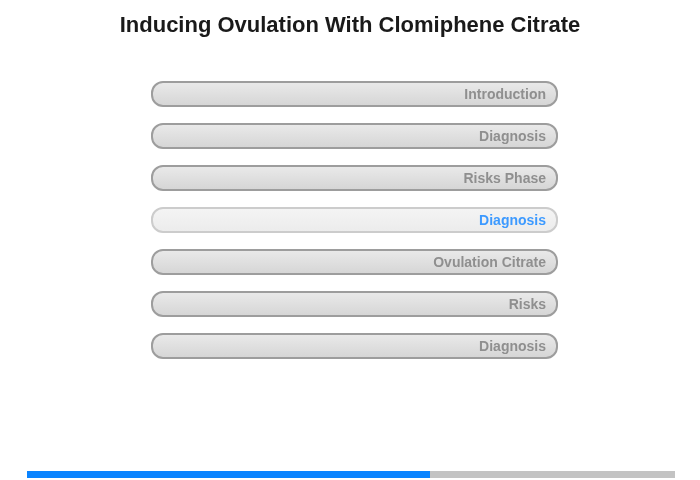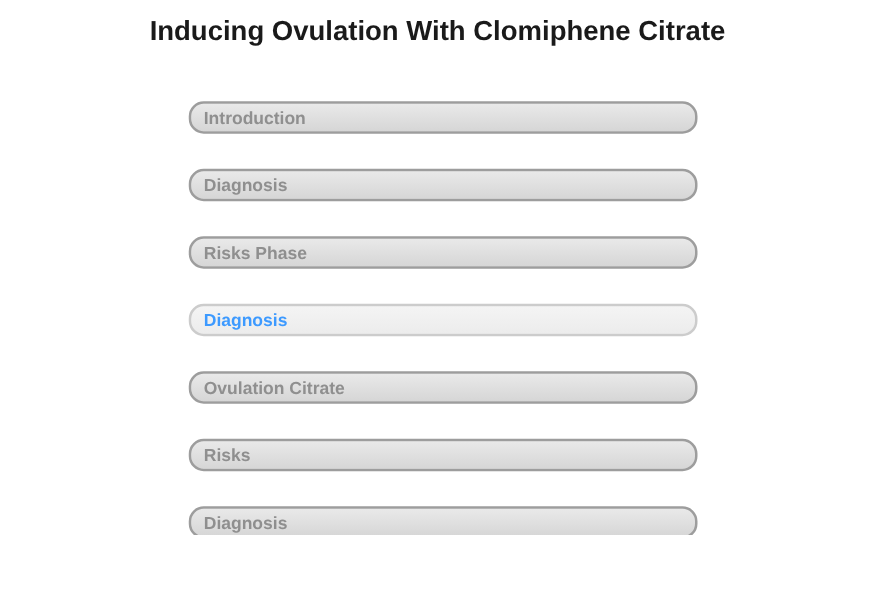--- a/index.html
+++ b/index.html
@@ -4,21 +4,21 @@
 <style>
   html, body {
     margin: 0;
     padding: 0;
     background: #ffffff;
     font-family: "Liberation Sans", sans-serif;
   }
   .page {
     position: relative;
     width: 700px;
-    height: 428px;
+    height: 480px;
     background: #ffffff;
     overflow: hidden;
   }
   .title {
     position: absolute;
     top: 13px;
     left: 0;
     width: 700px;
     margin: 0;
     text-align: center;
@@ -31,30 +31,30 @@
     position: absolute;
     top: 81px;
     left: 151px;
     width: 407px;
   }
   .menu-btn {
     display: block;
     box-sizing: border-box;
     width: 407px;
     height: 26px;
-    margin: 0 0 28px 0;
+    margin: 0 0 16px 0;
     padding: 0 10px;
     border: 2px solid #9d9d9d;
     border-radius: 12px;
     background: linear-gradient(#e9e9e9, #d6d6d6);
     color: #8f8f8f;
     font-family: "Liberation Sans", sans-serif;
     font-size: 14px;
     font-weight: bold;
-    text-align: left;
+    text-align: right;
     cursor: pointer;
   }
   .menu-btn.active {
     border-color: #cccccc;
     background: linear-gradient(#f4f4f4, #ececec);
     color: #3d9aff;
   }
   .progress {
     position: absolute;
     left: 27px;

